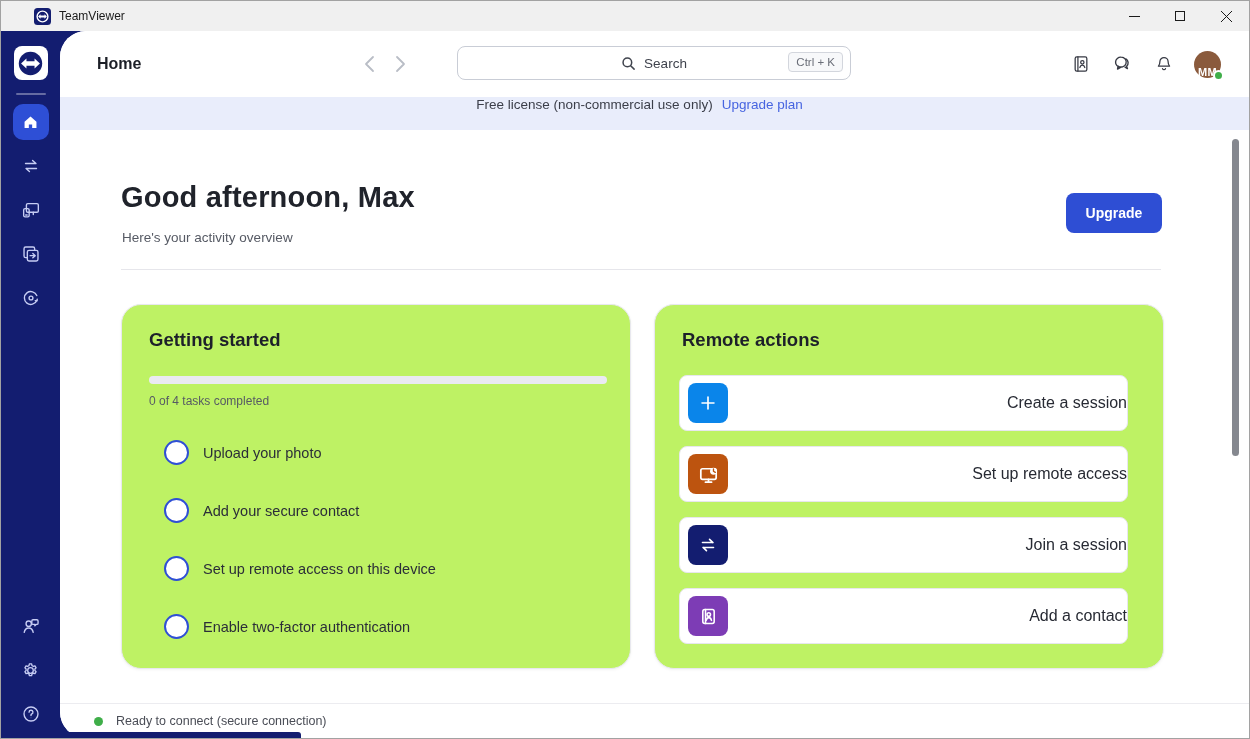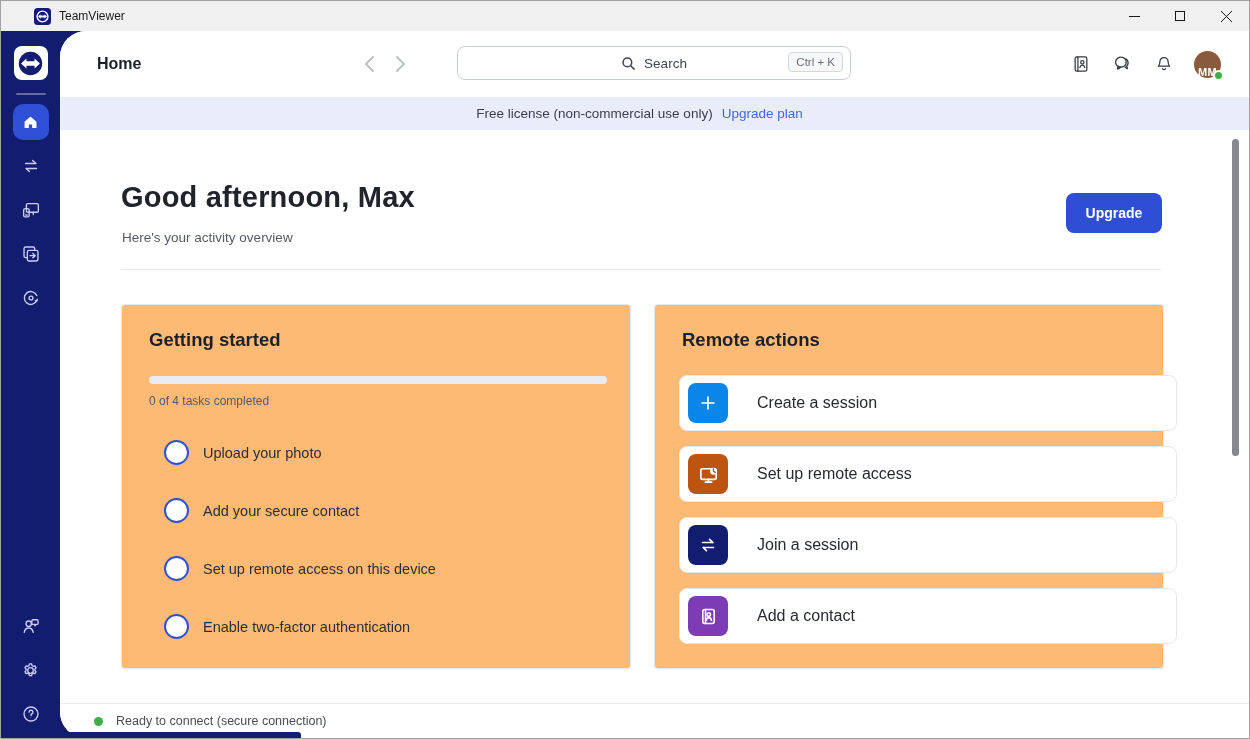--- a/index.html
+++ b/index.html
@@ -41,44 +41,44 @@
   .nav-chevrons svg { stroke:#b9bdc6; fill:none; stroke-width:1.8; stroke-linecap:round; stroke-linejoin:round; }
   .searchbox { position:absolute; left:397px; top:15px; width:394px; height:34px; border:1px solid #c9cdd6; border-radius:8px; background:#fff; display:flex; align-items:center; justify-content:center; gap:8px; color:#3f434d; font-size:13.5px; }
   .searchbox svg { stroke:#3f434d; fill:none; stroke-width:1.6; stroke-linecap:round; }
   .search-shortcut { position:absolute; right:7px; top:5px; padding:3px 7px; border:1px solid #d3d6dd; border-radius:4px; background:#f7f8fa; font-size:11.5px; color:#6a6e78; }
   .header-icons { position:absolute; right:28px; top:0; height:66px; display:flex; align-items:center; gap:20px; }
   .hd-icon svg { stroke:#363943; fill:none; stroke-width:1.5; stroke-linecap:round; stroke-linejoin:round; display:block; }
   .avatar { position:relative; width:27px; height:27px; border-radius:50%; background:#8a5a3c; color:#fff; font-size:11px; font-weight:700; display:flex; align-items:flex-end; justify-content:center; letter-spacing:.3px; }
   .presence-dot { position:absolute; right:-3px; bottom:-3px; width:11px; height:11px; border-radius:50%; background:#3fae49; border:2px solid #fff; }
 
   
-  .banner { position:absolute; left:0; top:66px; right:0; height:33px; background:#e9edfb; display:flex; align-items:center; justify-content:center; gap:9px; font-size:13.5px; padding-right:30px; }
+  .banner { position:absolute; left:0; top:66px; right:0; height:33px; background:#e9edfb; display:flex; justify-content:center; gap:9px; font-size:13.5px; padding-right:30px; }
   .banner-text { color:#3b3e49; }
   .banner-link { color:#4664e0; cursor:pointer; }
 
   
   .greeting { position:absolute; left:61px; top:150px; font-size:29px; font-weight:600; color:#20232b; letter-spacing:.2px; }
   .subtitle { position:absolute; left:62px; top:199px; font-size:13.5px; color:#565a64; }
   .upgrade-btn { position:absolute; left:1006px; top:162px; width:96px; height:40px; background:#2e4ed4; border:none; border-radius:8px; color:#fff; font-size:14px; font-weight:600; font-family:"Liberation Sans", sans-serif; cursor:pointer; }
   .divider { position:absolute; left:61px; top:238px; width:1040px; height:1px; background:#e6e6eb; }
 
-  .card { position:absolute; top:273px; width:510px; height:365px; background:#fdba74; border:1px solid #e8e8ee; border-radius:4px; box-shadow:0 1px 3px rgba(20,20,40,.05); }
+  .card { position:absolute; top:273px; width:510px; height:365px; background:#bef264; border:1px solid #e8e8ee; border-radius:20px; box-shadow:0 1px 3px rgba(20,20,40,.05); }
   .card-1 { left:61px; }
   .card-2 { left:594px; }
   .card-title { position:absolute; left:27px; top:24px; font-size:18.5px; font-weight:600; color:#1d202a; }
 
   .progress-track { position:absolute; left:27px; top:71px; width:458px; height:8px; background:#eaeaf2; border-radius:4px; overflow:hidden; }
   .progress-fill { height:100%; width:0%; background:#2e4ed4; border-radius:4px; }
   .progress-caption { position:absolute; left:27px; top:89px; font-size:12px; color:#565a64; }
 
   .task-row { position:absolute; left:42px; display:flex; align-items:center; gap:14px; cursor:pointer; }
   .task-circle { width:25px; height:25px; border:2.5px solid #2f4fd5; border-radius:50%; background:#fff; flex:none; }
   .task-label { font-size:14.5px; color:#2b2e38; }
 
-  .action-row { position:absolute; left:24px; width:498px; height:56px; border:1px solid #e7e7ed; border-radius:8px; background:#fff; display:flex; align-items:center; cursor:pointer; }
+  .action-row { position:absolute; left:24px; width:449px; height:56px; border:1px solid #e7e7ed; border-radius:8px; background:#fff; display:flex; align-items:center; cursor:pointer;justify-content:space-between; }
   .action-tile { width:40px; height:40px; border-radius:8px; margin-left:8px; display:flex; align-items:center; justify-content:center; flex:none; }
   .action-tile svg { stroke:#fff; fill:none; stroke-width:1.8; stroke-linecap:round; stroke-linejoin:round; display:block; }
   .tile-blue { background:#0a85ea; }
   .tile-orange { background:#bd540f; }
   .tile-navy { background:#131d70; }
   .tile-purple { background:#7d3cb5; }
   .action-label { margin-left:29px; font-size:16px; color:#272a33; }
 
   
   .statusbar { position:absolute; left:0; right:0; bottom:0; height:35px; border-top:1px solid #ececf0; display:flex; align-items:center; border-radius:0 0 0 26px; background:#fff; }

